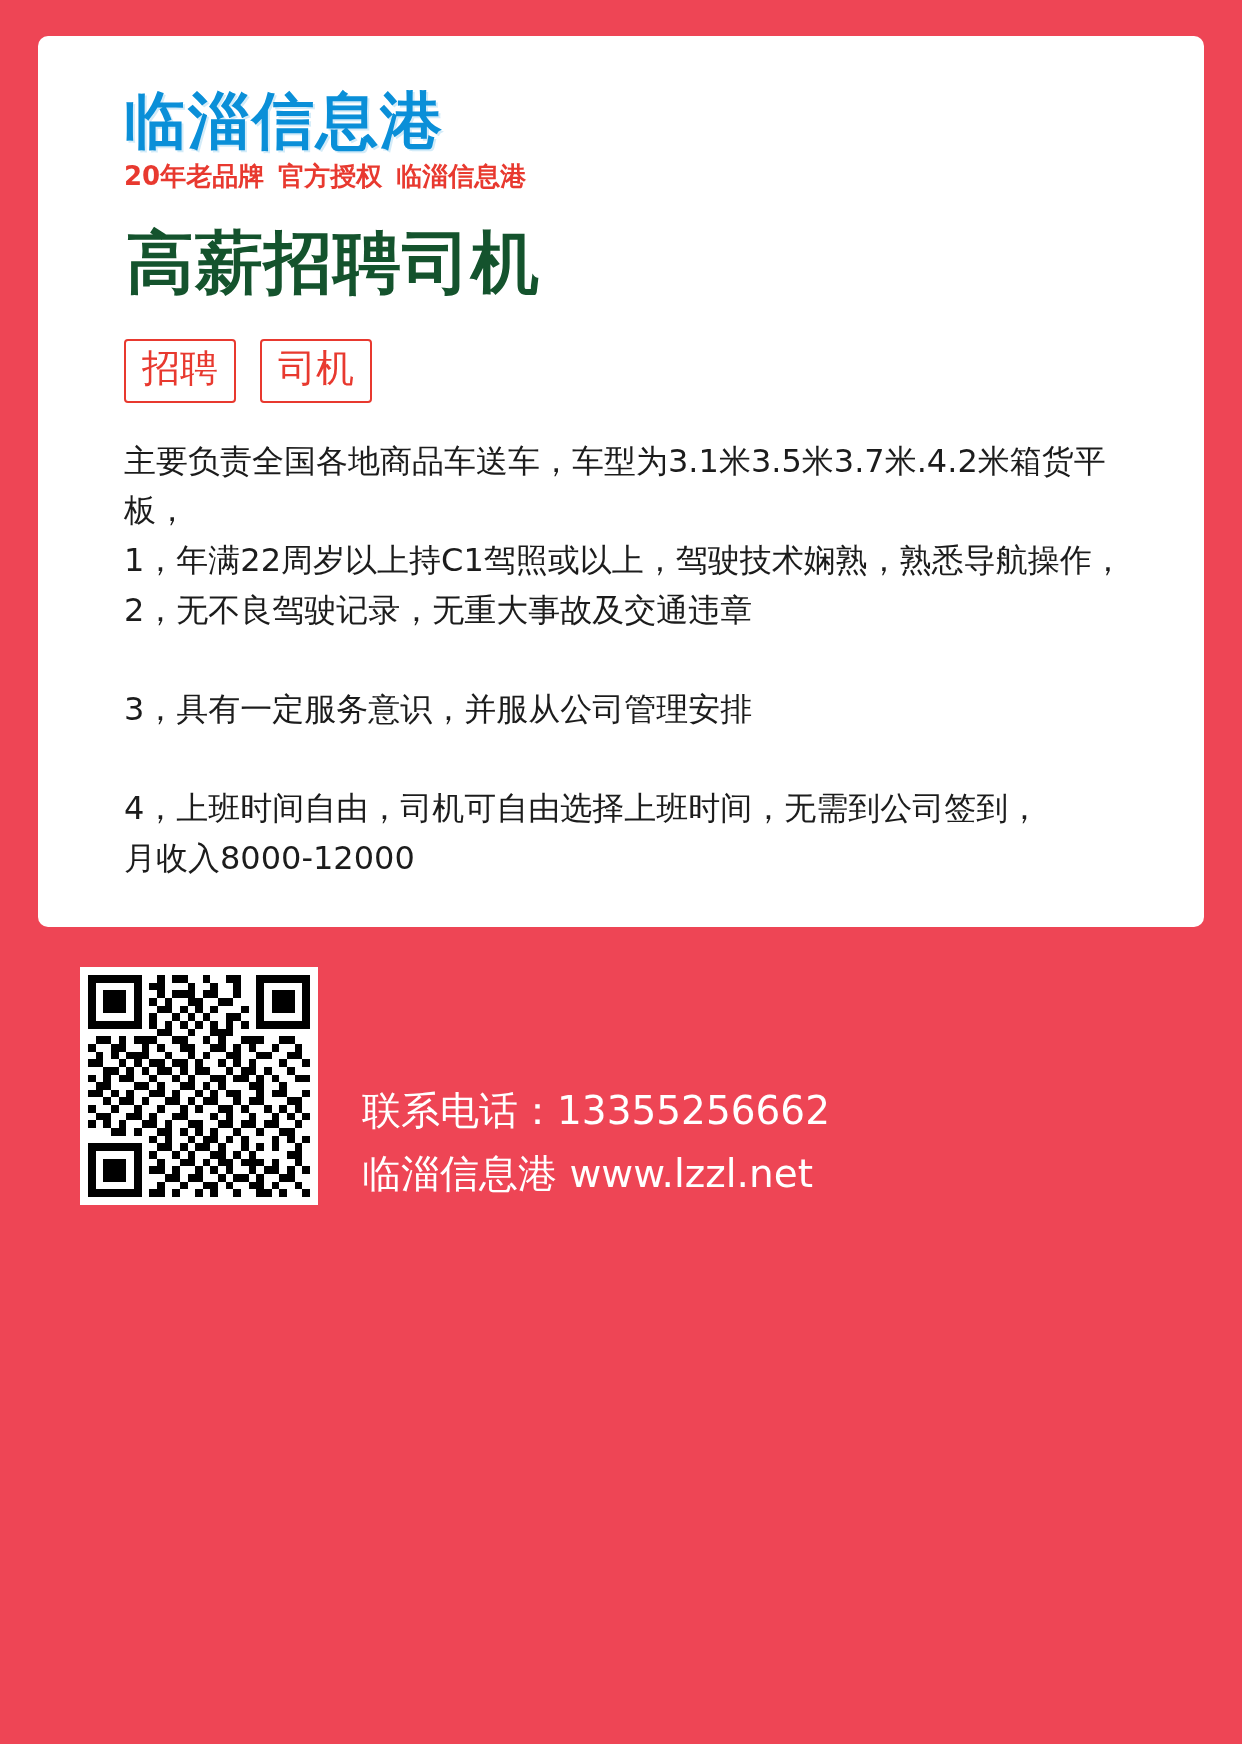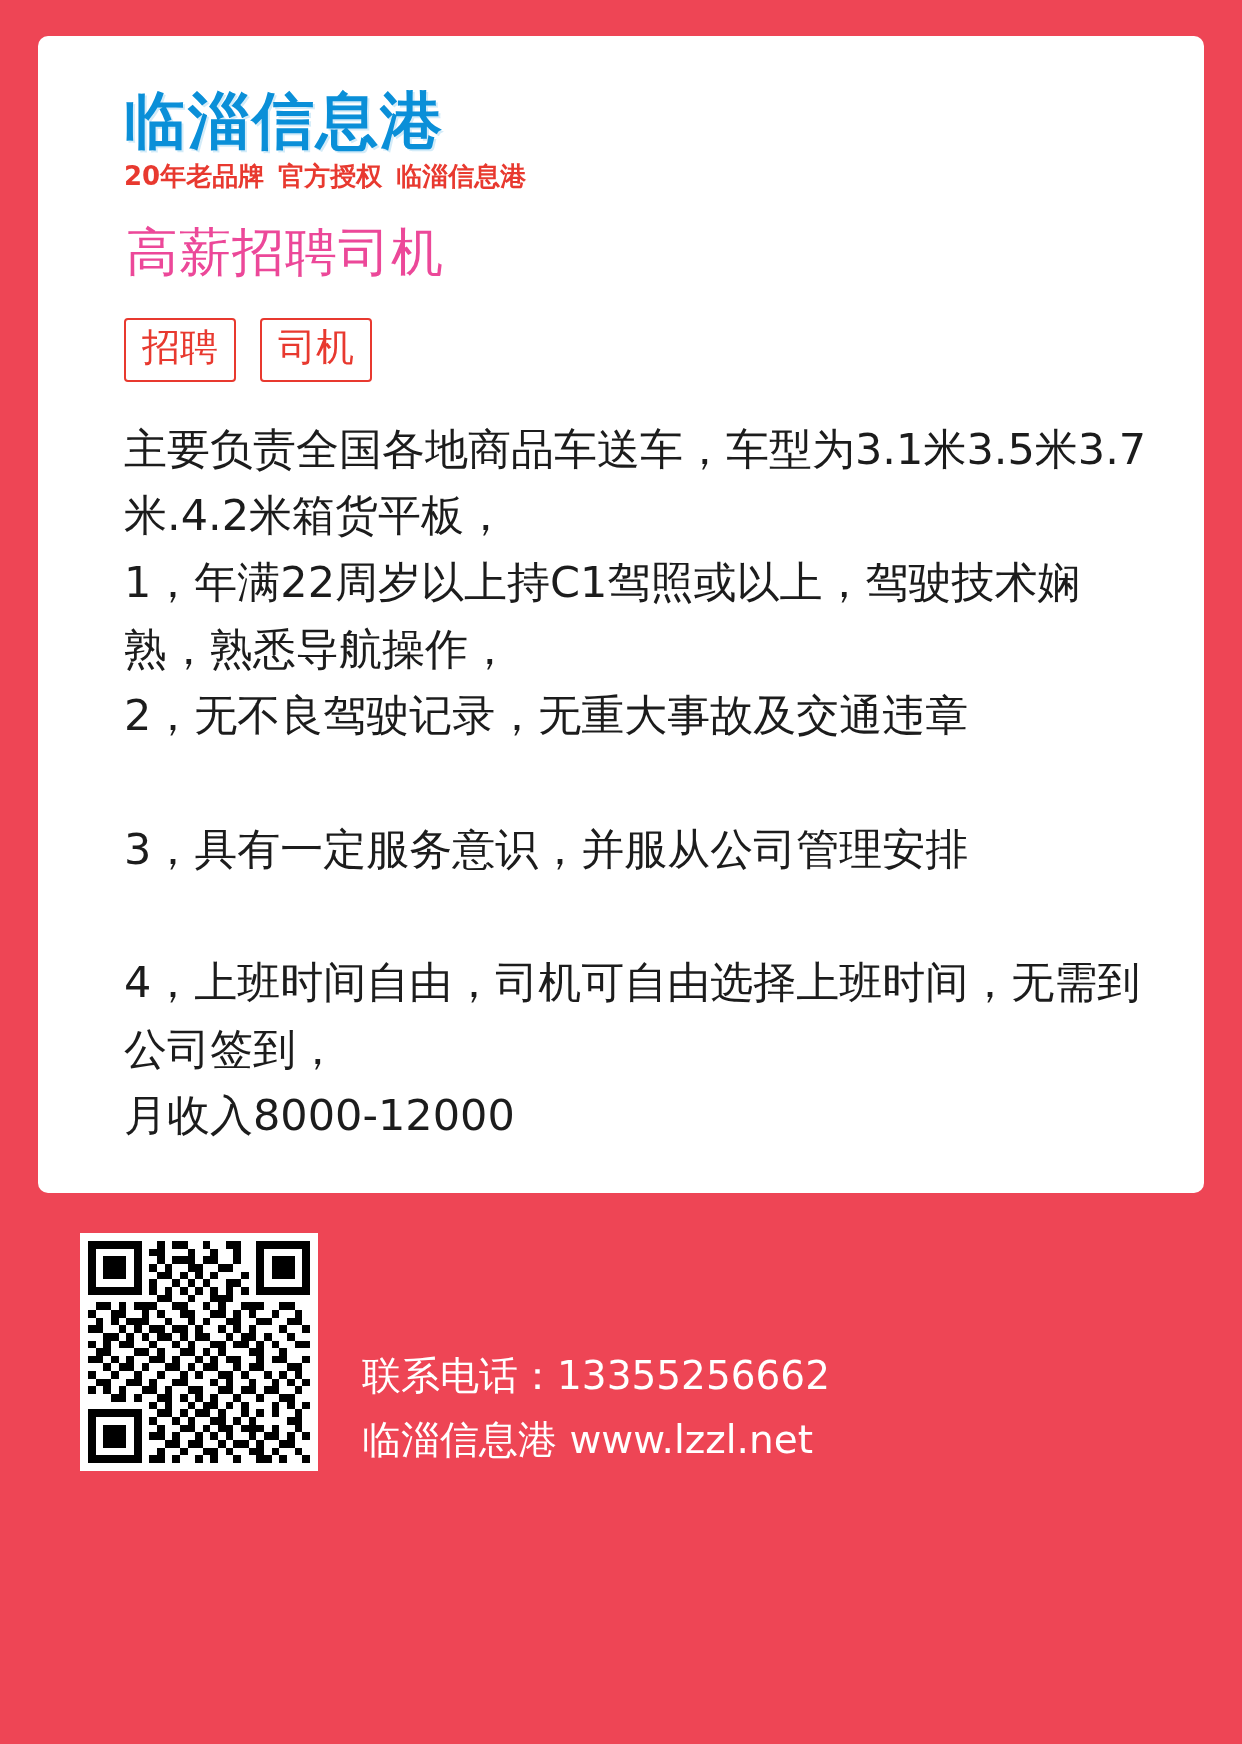--- a/index.html
+++ b/index.html
@@ -50,23 +50,23 @@
     font-size: 26px;
     font-weight: bold;
     color: #e8392f;
     font-family: "DejaVu Sans", sans-serif;
   }
   .logo-sub .seg {
     white-space: nowrap;
   }
   
   .job-title {
-    font-size: 52px;
-    color: #ec4899;
-    font-weight: normal;
+    font-size: 68px;
+    color: #14532d;
+    font-weight: bold;
     margin: 24px 0 30px 42px;
     letter-spacing: 1px;
     font-family: "DejaVu Sans", sans-serif;
   }
   
   .tags {
     display: flex;
     gap: 24px;
     margin: 0 0 34px 40px;
   }
@@ -76,21 +76,21 @@
     font-size: 38px;
     padding: 6px 16px 10px 16px;
     border-radius: 4px;
     line-height: 1.15;
     font-family: "DejaVu Sans", sans-serif;
   }
   
   .desc {
     margin: 0 0 0 40px;
     padding-right: 10px;
-    font-size: 43px;
+    font-size: 32px;
     line-height: 1.55;
     color: #1c1c1c;
     font-family: "DejaVu Sans", sans-serif;
     white-space: pre-wrap;
     word-break: break-word;
   }
   
   .footer {
     display: flex;
     align-items: flex-end;

